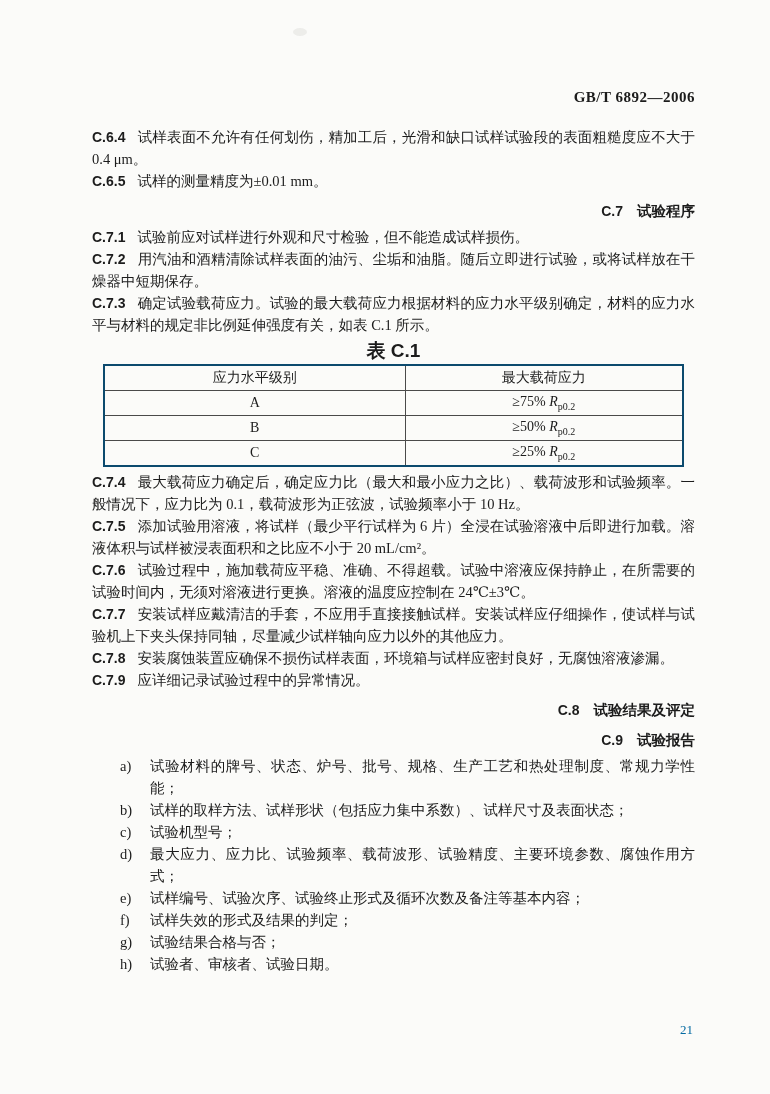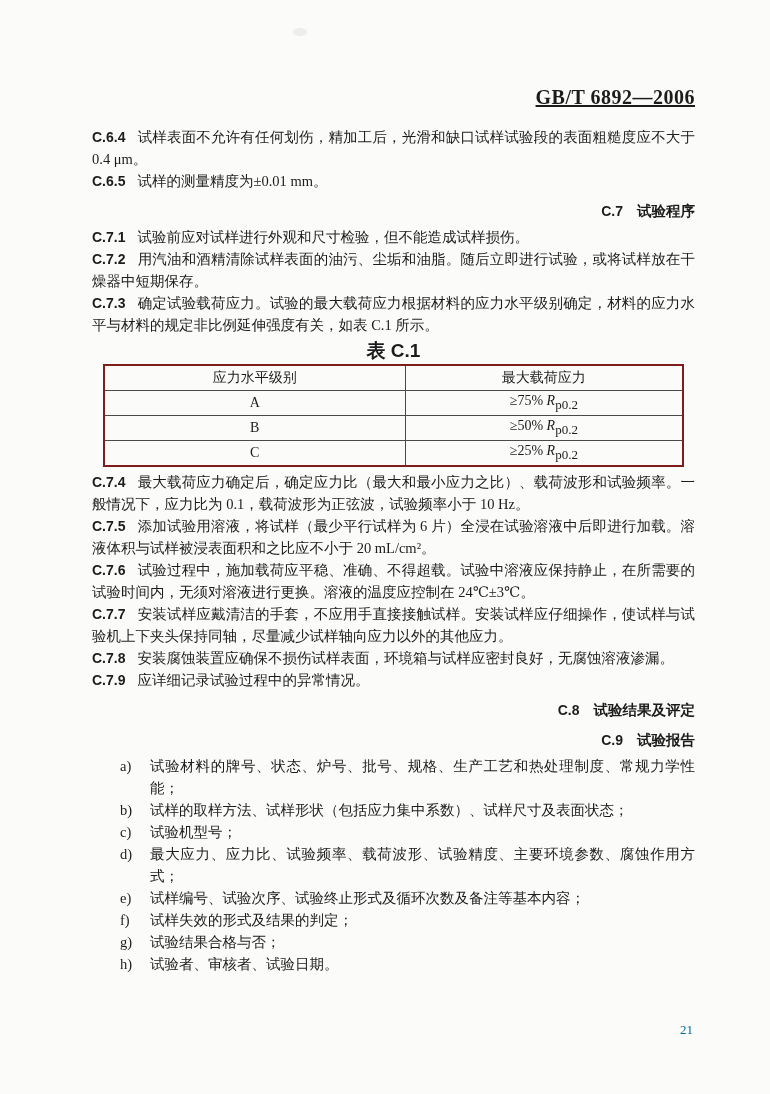--- a/index.html
+++ b/index.html
@@ -12,25 +12,24 @@
     overflow: hidden;
   }
   .page {
     padding: 86px 75px 0 92px;
     width: 603px;
     box-sizing: content-box;
   }
   .doc-header {
     text-align: right;
     font-weight: bold;
-    font-size: 20px;
+    font-size: 15px;
     line-height: 22px;
     letter-spacing: 0.5px;
     margin-bottom: 18px;
-    text-decoration: underline;
   }
   p.clause {
     margin: 0;
     font-size: 14.5px;
     line-height: 22px;
     text-align: justify;
   }
   .cnum {
     font-family: "Liberation Sans", "DejaVu Sans", sans-serif;
     font-weight: bold;
@@ -61,24 +60,24 @@
     border-collapse: collapse;
     font-size: 14px;
   }
   table.std-table th, table.std-table td {
     border: 1px solid #4a4a4a;
     text-align: center;
     height: 22px;
     padding: 1px 4px;
     font-weight: normal;
   }
-  table.std-table { border: 2px solid #7f1d1d; }
+  table.std-table { border: 2px solid #0c4a6e; }
   table.std-table th { font-size: 14px; }
   .rsym { font-style: italic; font-family: "Liberation Serif", serif; }
-  td sub { font-size: 13px; }
+  td sub { font-size: 10px; }
   p.indent-para {
     margin: 0;
     font-size: 14.5px;
     line-height: 22px;
     text-indent: 2em;
     text-align: justify;
   }
   .report-list { margin: 0; }
   .report-item {
     display: flex;

